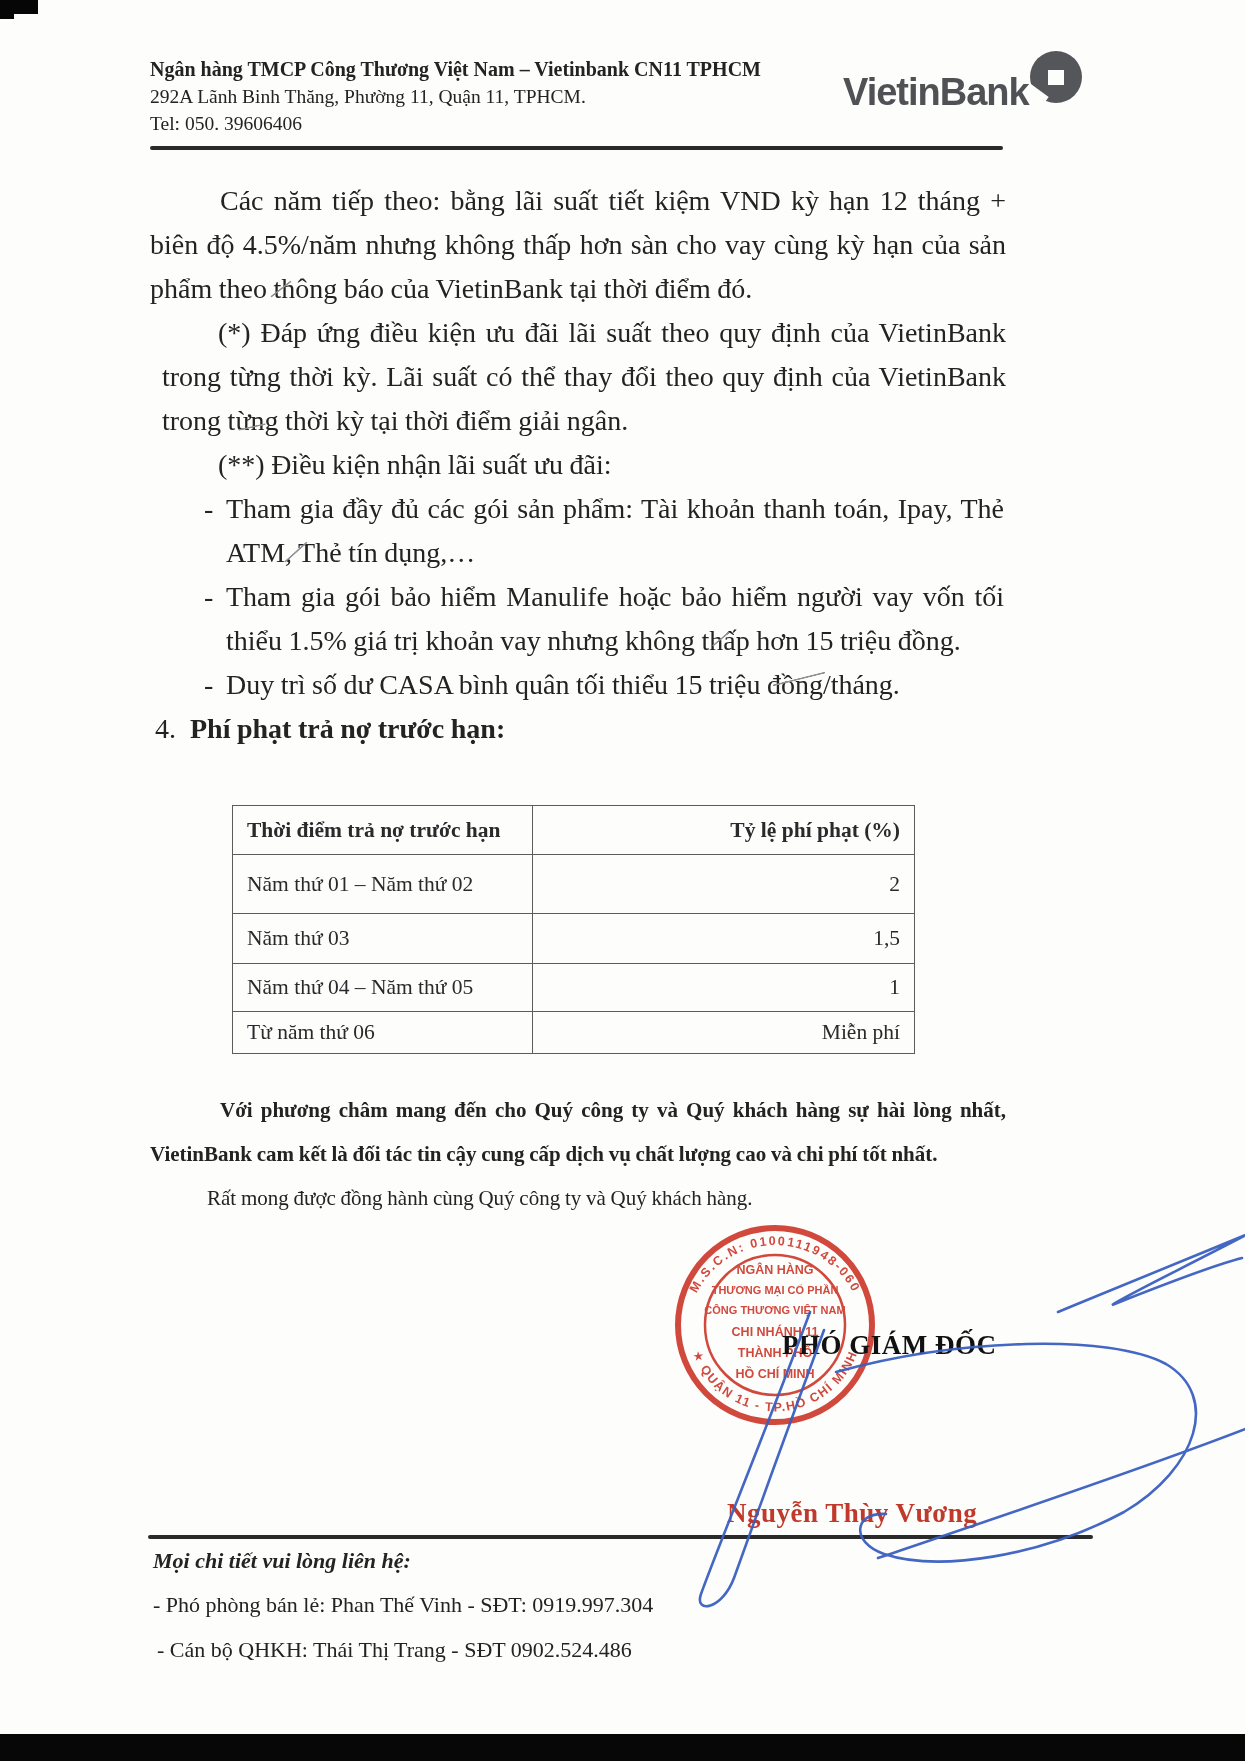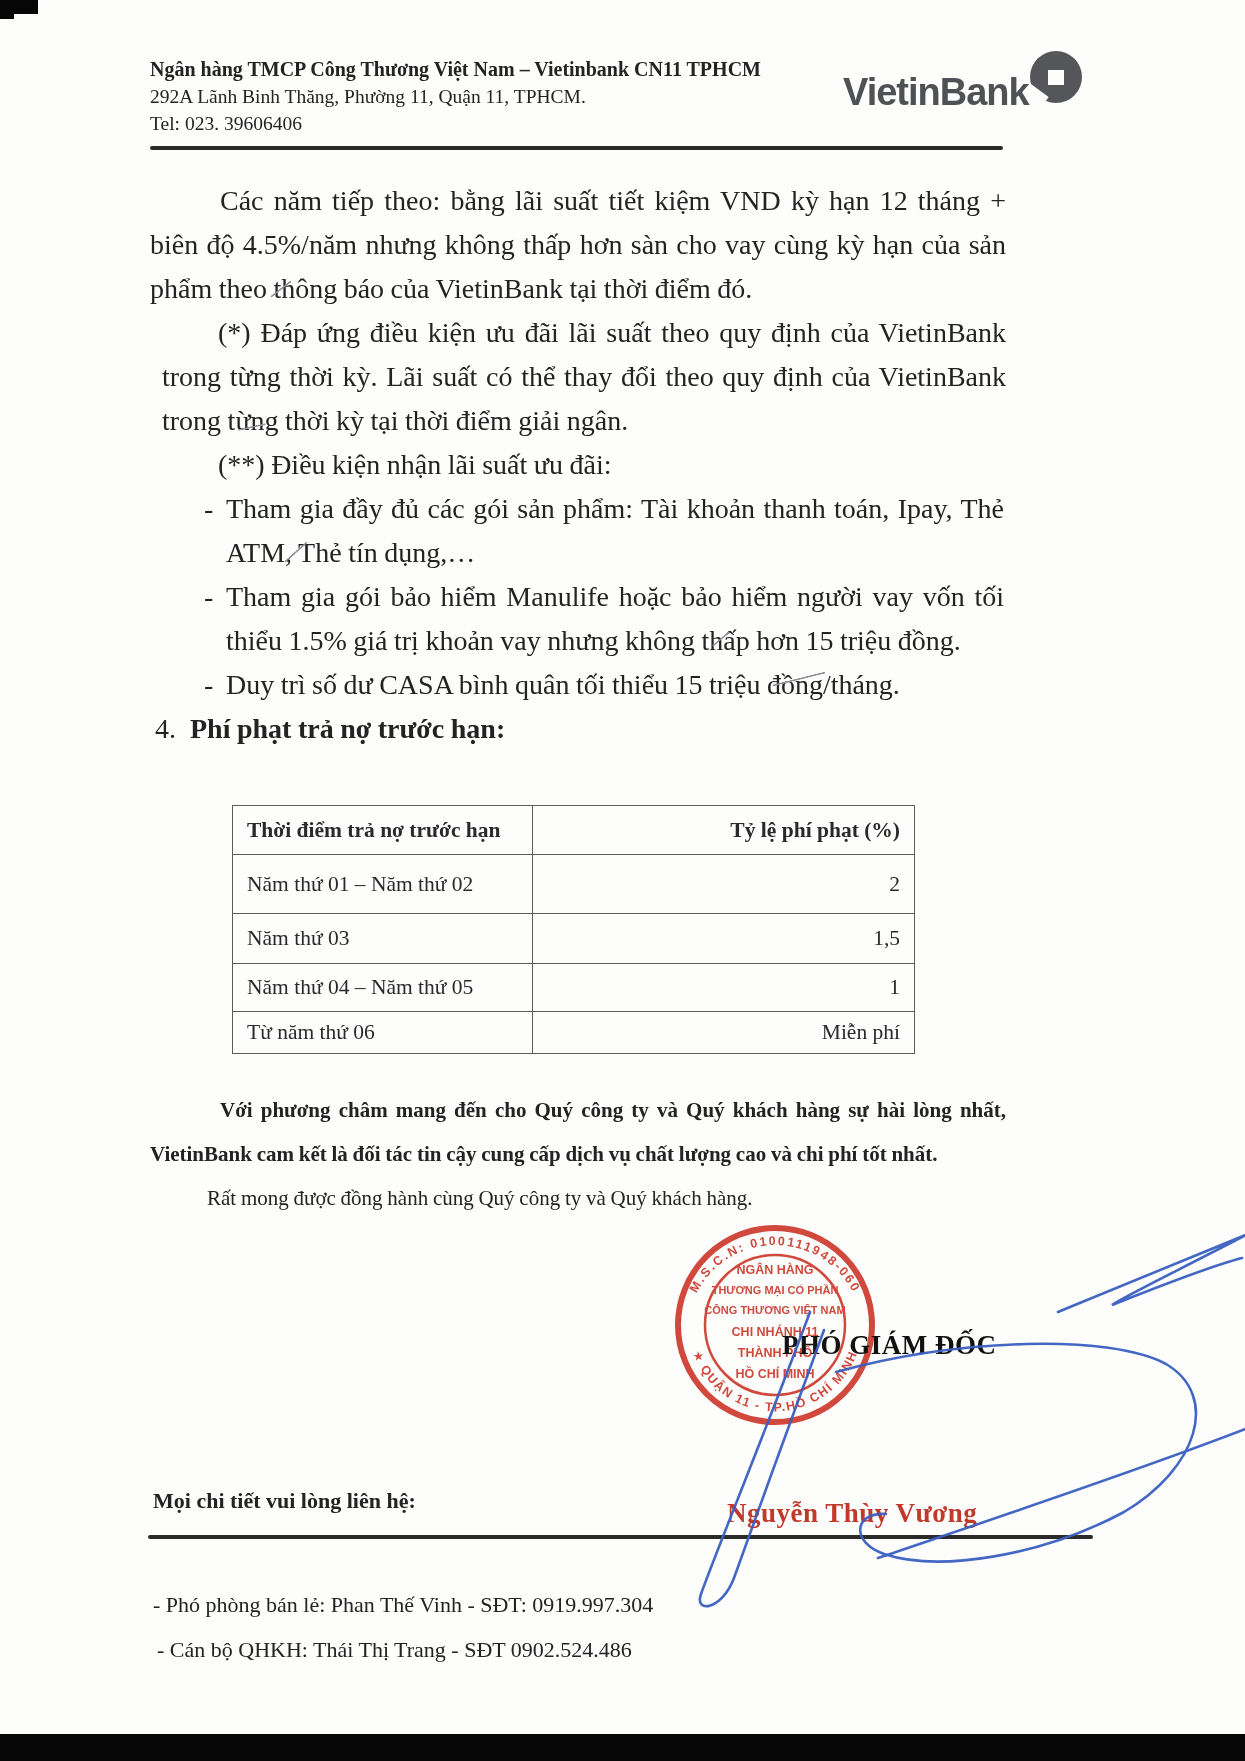--- a/index.html
+++ b/index.html
@@ -63,21 +63,21 @@
     font-size:27px;font-weight:bold;color:#111;letter-spacing:0.5px;text-align:center;
   }
   .stamp{position:absolute;left:671px;top:1221px;z-index:2;opacity:0.92;}
   .sig-ink{position:absolute;left:640px;top:1215px;z-index:4;pointer-events:none;}
   .sig-name{
     position:absolute;left:727px;top:1498px;z-index:3;
     font-size:27px;font-weight:bold;color:#c0392b;letter-spacing:0.5px;
   }
   
   .foot-rule{position:absolute;left:148px;top:1535px;width:945px;height:3.5px;background:#2b2b2c;border-radius:2px;}
-  .foot-head{position:absolute;left:153px;top:1488px;font-size:22px;font-weight:bold;}
+  .foot-head{position:absolute;left:153px;top:1548px;font-size:22px;font-weight:bold;font-style:italic;}
   .foot-line1{position:absolute;left:153px;top:1592px;font-size:22px;}
   .foot-line2{position:absolute;left:157px;top:1637px;font-size:22px;}
   
   .tick{position:absolute;border-top:2.5px solid #8e9094;border-radius:2px;}
   .t1{left:268px;top:288px;width:26px;transform:rotate(-38deg);}
   .t2{left:238px;top:426px;width:28px;transform:rotate(-12deg);}
   .t3{left:281px;top:551px;width:30px;transform:rotate(-42deg);}
   .t4{left:710px;top:638px;width:22px;transform:rotate(-40deg);}
   .t5{left:772px;top:678px;width:54px;transform:rotate(-14deg);}
   .stamp-center{font-family:"Liberation Sans","DejaVu Sans",sans-serif;font-weight:bold;fill:#cd3a2c;}
@@ -88,21 +88,21 @@
 
 <div class="page">
 
   <div class="corner-mark"></div>
   <div class="corner-mark2"></div>
   <div class="bottom-bar"></div>
 
   <div class="letterhead">
     <div class="org">Ngân hàng TMCP Công Thương Việt Nam – Vietinbank CN11 TPHCM</div>
     <div>292A Lãnh Binh Thăng, Phường 11, Quận 11, TPHCM.</div>
-    <div>Tel: 023. 39606406</div>
+    <div>Tel: 050. 39606406</div>
   </div>
 
   <div class="logo">
     <span class="logo-text">VietinBank</span>
     <span class="logo-icon">
       <svg width="62" height="62" viewBox="0 0 62 62">
         <circle cx="31" cy="29" r="26" fill="#55565a"></circle>
         <rect x="23" y="22" width="16" height="15" fill="#fdfdfc"></rect>
         <rect x="2" y="42" width="22" height="7" fill="#fdfdfc" transform="rotate(36 13 45)"></rect>
       </svg>

